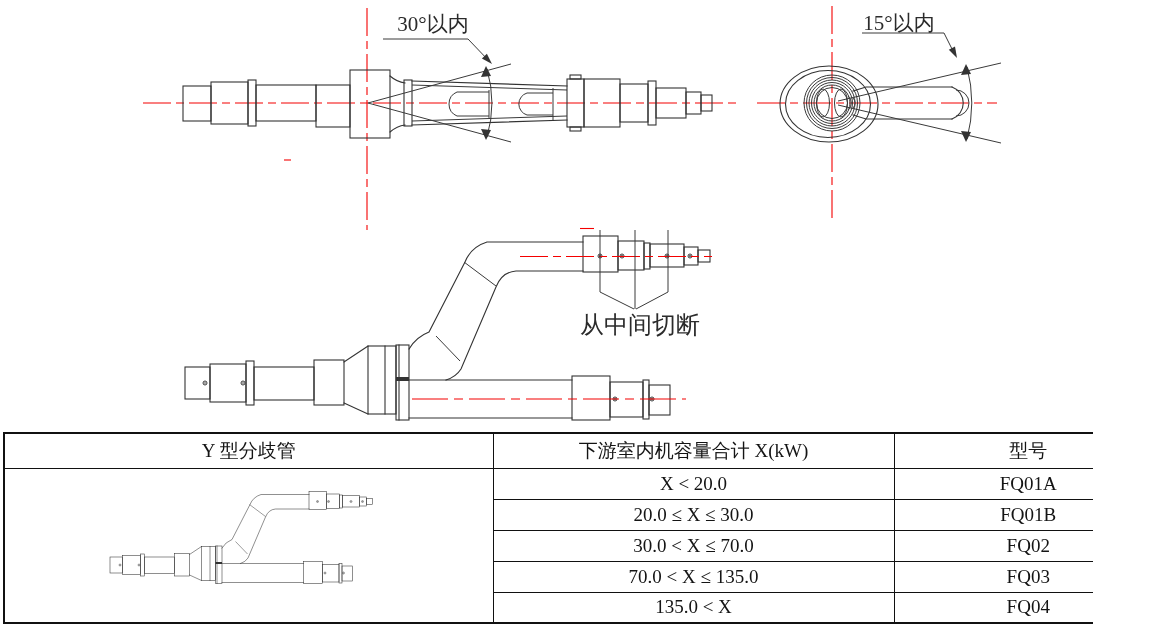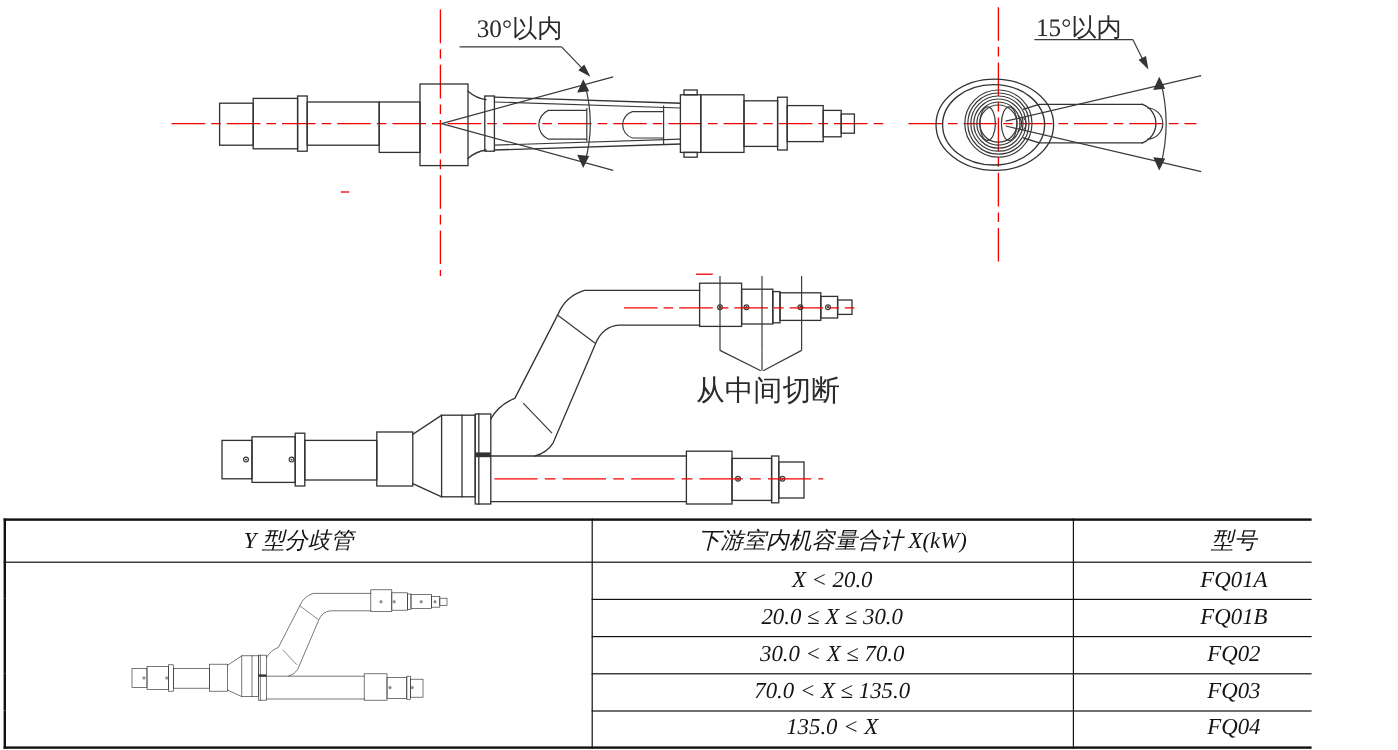--- a/index.html
+++ b/index.html
@@ -13,21 +13,21 @@
   .fillln{fill:#333;stroke:none;}
   .cl{stroke:#f40000;fill:none;stroke-width:1.1;}
   .cldash{stroke-dasharray:28 5 8 5;}
   .cldash2{stroke-dasharray:36 6 9 6;}
   .anno-text{fill:#2b2b2b;font-size:21px;font-family:"Liberation Serif","DejaVu Serif",serif;}
   .cut-text{fill:#2b2b2b;font-size:24px;font-family:"Liberation Serif","DejaVu Serif",serif;}
   
   table.sel{position:absolute;left:3px;top:432px;width:1159px;height:190px;
             border-collapse:collapse;table-layout:fixed;border:2px solid #111;}
   table.sel th,table.sel td{border:1px solid #111;font-weight:normal;text-align:center;
-            vertical-align:middle;padding:0;font-size:19px;color:#141414;font-style:italic;}
+            vertical-align:middle;padding:0;font-size:19px;color:#141414;}
   table.sel tr.hdr{height:35px;}
   table.sel tr.datarow{height:31px;padding-left:37px;}
   td.figcell{vertical-align:top;}
   td.figcell svg{margin:0;}
 </style>
 </head>
 <body>
 
 <div class="stage">
 

